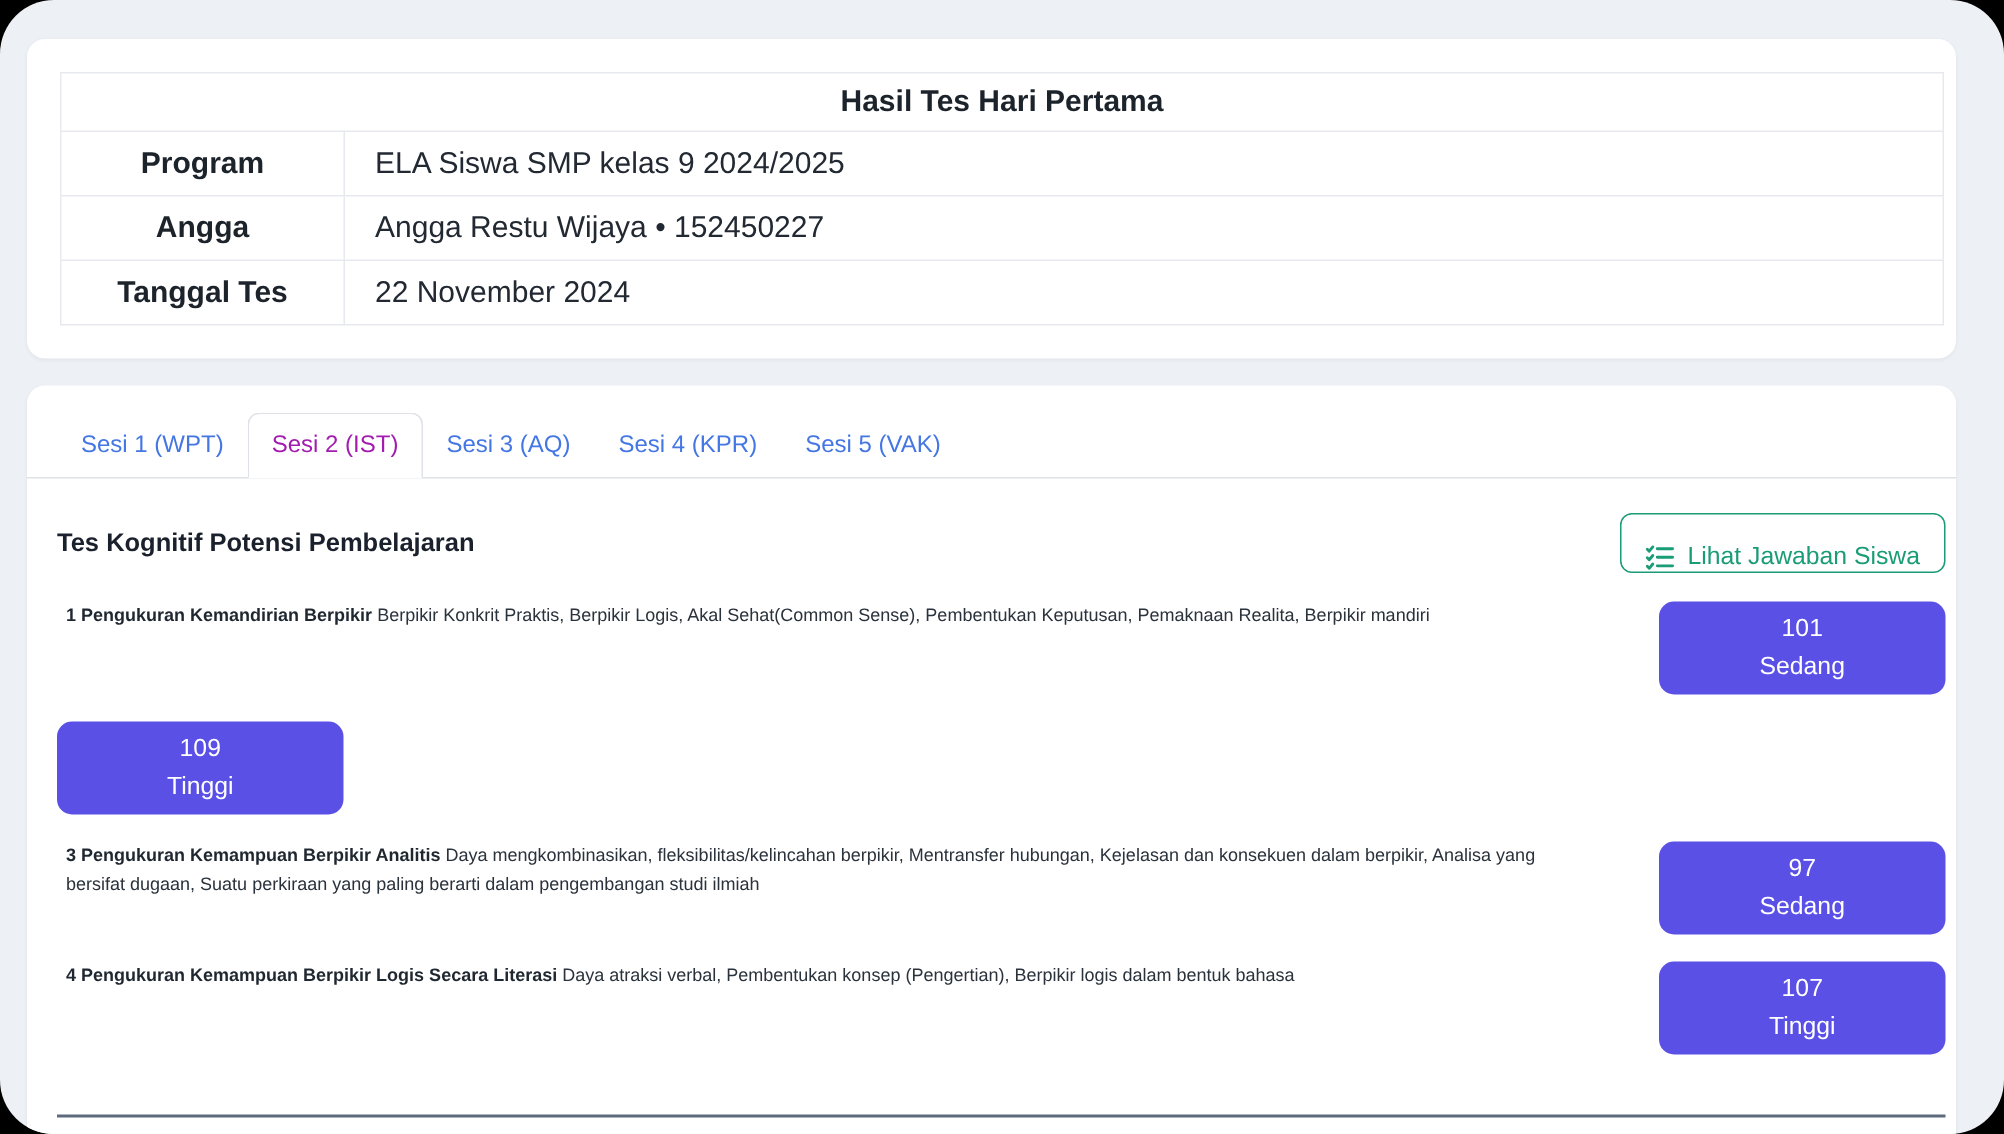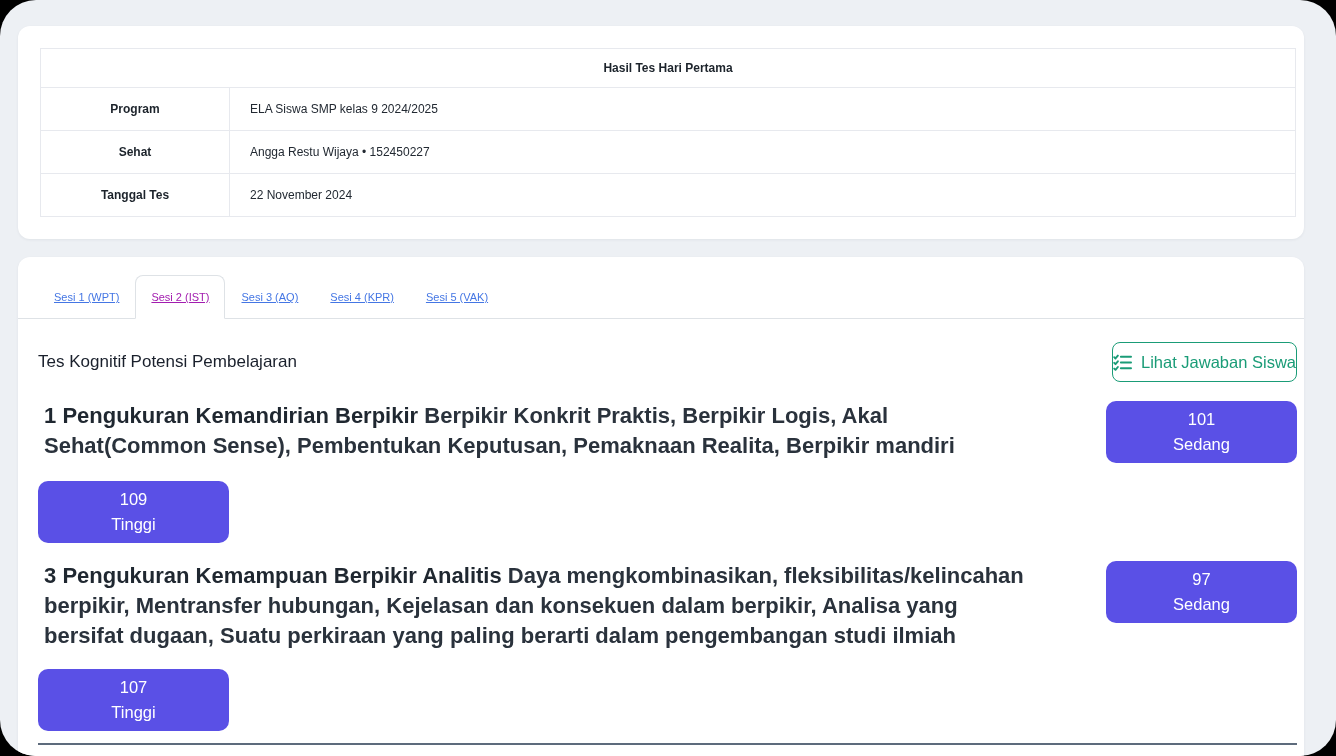--- a/index.html
+++ b/index.html
@@ -22,74 +22,72 @@
     border-radius:12px;
     box-shadow:0 1px 3px rgba(25,35,55,.06);
   }
 
   
   .card-summary{padding:22px 8px 22px 22px;margin-bottom:18px;}
   table.summary{
     width:100%;
     border-collapse:collapse;
     color:#212529;
-    font-size:12px;
+    font-size:20px;
     line-height:26px;
   }
   table.summary th, table.summary td{border:1px solid #e7e9ee;}
   .t-title{font-weight:bold;text-align:center;padding:6px 12px;color:#1c232b;}
   .t-label{font-weight:bold;text-align:center;width:156px;padding:8px 16px;color:#1c232b;}
   .t-value{padding:8px 20px;color:#222932;}
 
   
   .card-main{padding-top:18px;padding-bottom:80px;border-radius:12px 12px 0 0;}
   .tabs{display:flex;padding:0 20px;border-bottom:1px solid #dee2e6;}
   .tab{
-    font-size:11px;line-height:26px;
+    font-size:16px;line-height:26px;
     padding:8px 15px;
     color:var(--tab-blue,#4476e4);
     border:1px solid transparent;
     border-radius:8px 8px 0 0;
     margin-bottom:-1px;
     cursor:pointer;
     white-space:nowrap;
-    text-decoration:underline;
   }
   .tab.active{
     color:#a21caf;
     background:#fff;
     border-color:#dee2e6 #dee2e6 #fff;
   }
 
   .section{padding:23px 7px 0 20px;}
   .section-head{display:flex;justify-content:space-between;align-items:center;margin-bottom:19px;}
-  .section-title{font-size:17px;font-weight:normal;margin:0;color:#1a202c;}
+  .section-title{font-size:17px;font-weight:bold;margin:0;color:#1a202c;}
   .btn-answers{
-    display:inline-flex;align-items:center;gap:9px;
+    display:inline-flex;align-items:flex-end;gap:9px;
     border:1px solid var(--green,#1a9c77);
     color:var(--green,#1a9c77);
     background:#fff;
     border-radius:8px;
-    height:40px;padding:0 0;
+    height:40px;padding:0 16px;
     font-size:16.5px;font-weight:500;
     font-family:inherit;
     cursor:pointer;
   }
   .btn-answers svg{display:block;}
 
   .result-row{
     display:flex;justify-content:space-between;align-items:flex-start;
     margin-bottom:18px;
   }
   .result-text{
     flex:0 1 992px;
-    font-size:22px;line-height:30px;
+    font-size:12px;line-height:19px;
     color:#2a323c;
     padding-left:6px;
-    font-weight:bold;
   }
   .result-text b{color:#1f2730;}
   .score-badge{
     flex:0 0 191px;
     background:var(--badge-purple,#5a50e6);
     color:#fff;
     border-radius:10px;
     text-align:center;
     padding:6px 0;
     font-size:16.5px;line-height:25px;
@@ -115,21 +113,21 @@
           <tr>
             <th class="t-title" colspan="2">Hasil Tes Hari Pertama</th>
           </tr>
         </thead>
         <tbody id="summary-rows">
             <tr>
     <th class="t-label">Program</th>
     <td class="t-value">ELA Siswa SMP kelas 9 2024/2025</td>
   </tr>
             <tr>
-    <th class="t-label">Sehat</th>
+    <th class="t-label">Angga</th>
     <td class="t-value">Angga Restu Wijaya • 152450227</td>
   </tr>
             <tr>
     <th class="t-label">Tanggal Tes</th>
     <td class="t-value">22 November 2024</td>
   </tr>
           </tbody>
       </table>
     </div>
 
@@ -179,20 +177,24 @@
     <div class="result-text">
       <b><span>3</span> <span>Pengukuran Kemampuan Berpikir Analitis</span></b>
       <span>Daya mengkombinasikan, fleksibilitas/kelincahan berpikir, Mentransfer hubungan, Kejelasan dan konsekuen dalam berpikir, Analisa yang bersifat dugaan, Suatu perkiraan yang paling berarti dalam pengembangan studi ilmiah</span>
     </div>
     <div class="score-badge">
       <div>97</div>
       <div>Sedang</div>
     </div>
   </div>
             <div class="result-row">
+    <div class="result-text">
+      <b><span>4</span> <span>Pengukuran Kemampuan Berpikir Logis Secara Literasi</span></b>
+      <span>Daya atraksi verbal, Pembentukan konsep (Pengertian), Berpikir logis dalam bentuk bahasa</span>
+    </div>
     <div class="score-badge">
       <div>107</div>
       <div>Tinggi</div>
     </div>
   </div>
           </div>
       </div>
     </div>
   </div>
 

